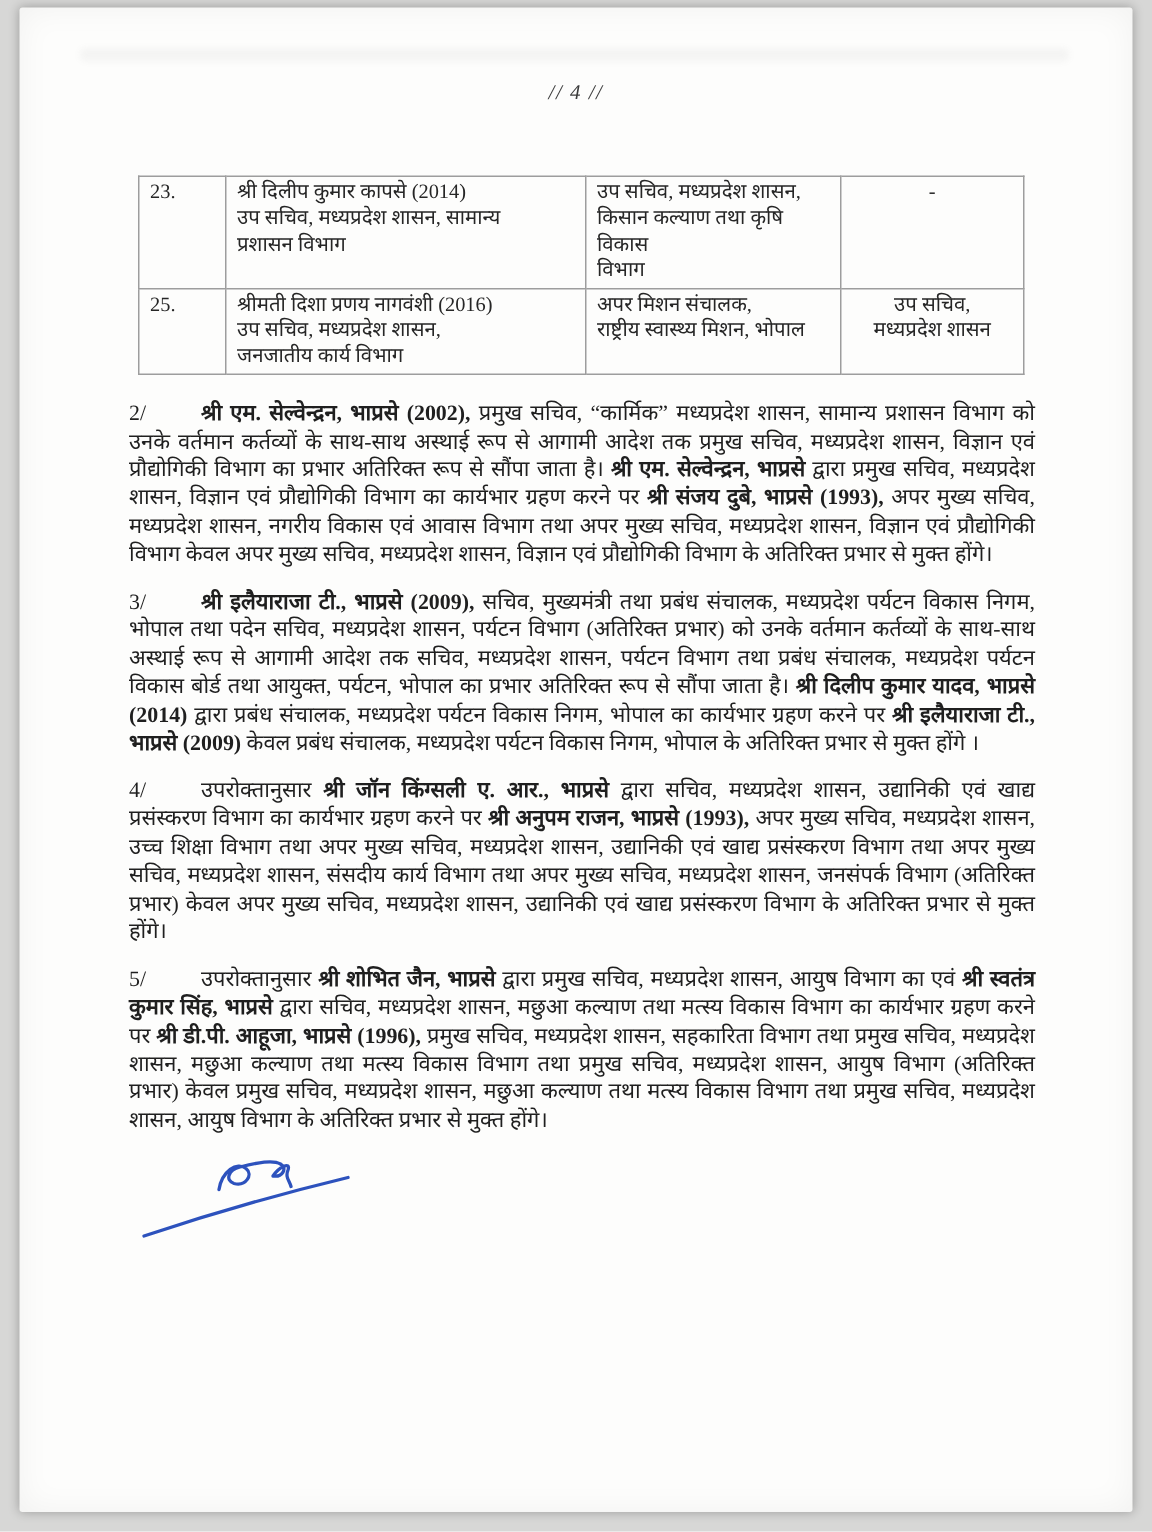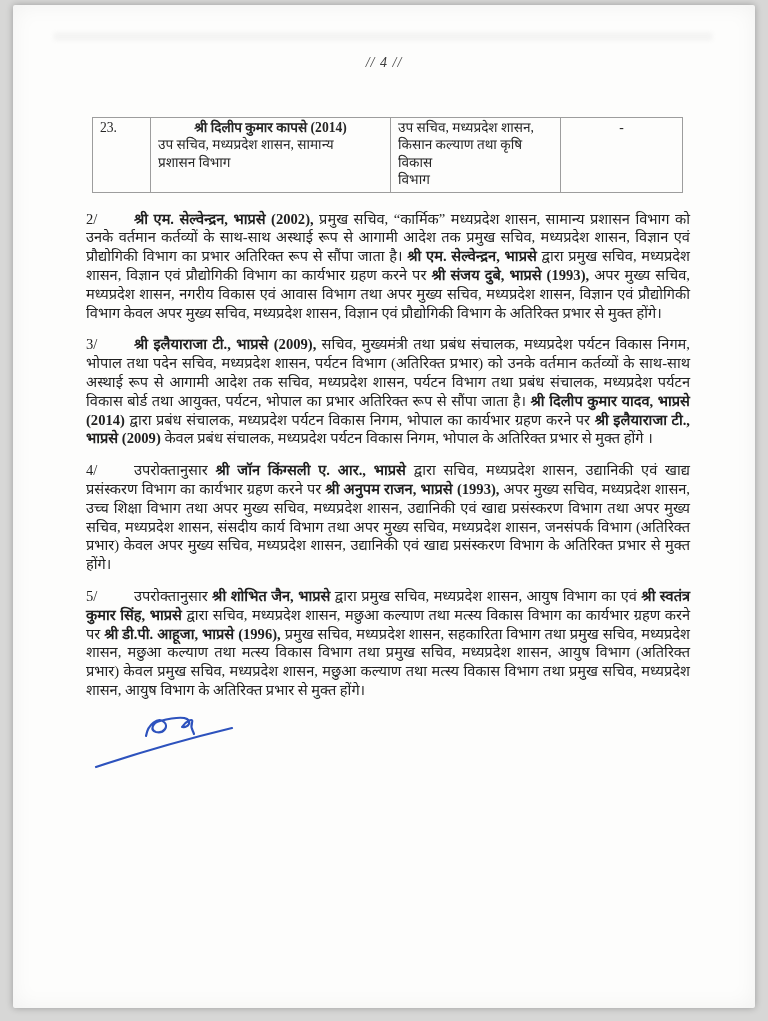--- a/index.html
+++ b/index.html
@@ -25,21 +25,21 @@
   .flow{position:absolute;top:112px;left:65px;width:614px;color:#232323;}
   table.off{
     border-collapse:collapse;table-layout:fixed;
     margin:0 0 17px 14px;width:590px;
     font-size:13.6px;line-height:17.4px;color:#262626;
   }
   table.off td{
     border:1px solid #9d9d9d;vertical-align:top;padding:1px 7px 3px 7px;
   }
   td.sn{padding-left:13px;margin-left:28px;}
-  .nm{font-weight:700;text-align:center;}
+  .nm{font-weight:400;}
   .pre{white-space:pre-line;}
   td.c3{padding-left:9px;}
   td.c4{text-align:center;}
   .paras{width:604px;margin-left:8px;font-size:14.6px;line-height:18.8px;color:#1f1f1f;}
   .paras p{margin:0 0 13px 0;text-align:justify;}
   .pnum{display:inline-block;width:48px;}
   .b{font-weight:700;}
   .sig{margin:-4px 0 0 12px;display:block;}
 </style>
 </head>
@@ -64,20 +64,32 @@
           <td class="c2">
             <div class="nm">श्री दिलीप कुमार कापसे (2014)</div>
             <div class="pre">उप सचिव, मध्यप्रदेश शासन, सामान्य
 प्रशासन विभाग</div>
           </td>
           <td class="c3 pre">उप सचिव, मध्यप्रदेश शासन,
 किसान कल्याण तथा कृषि विकास
 विभाग</td>
           <td class="c4 pre">-</td>
         </tr>
+        <tr>
+          <td class="sn">25.</td>
+          <td class="c2">
+            <div class="nm">श्रीमती दिशा प्रणय नागवंशी (2016)</div>
+            <div class="pre">उप सचिव, मध्यप्रदेश शासन,
+जनजातीय कार्य विभाग</div>
+          </td>
+          <td class="c3 pre">अपर मिशन संचालक,
+राष्ट्रीय स्वास्थ्य मिशन, भोपाल</td>
+          <td class="c4 pre">उप सचिव,
+मध्यप्रदेश शासन</td>
+        </tr>
       </tbody>
     </table>
 
     <div class="paras">
       <p><span class="pnum">2/</span><span class="b">श्री एम. सेल्वेन्द्रन, भाप्रसे (2002),</span><span> प्रमुख सचिव, “कार्मिक” मध्यप्रदेश शासन, सामान्य प्रशासन विभाग को उनके वर्तमान कर्तव्यों के साथ-साथ अस्थाई रूप से आगामी आदेश तक प्रमुख सचिव, मध्यप्रदेश शासन, विज्ञान एवं प्रौद्योगिकी विभाग का प्रभार अतिरिक्त रूप से सौंपा जाता है। </span><span class="b">श्री एम. सेल्वेन्द्रन, भाप्रसे</span><span> द्वारा प्रमुख सचिव, मध्यप्रदेश शासन, विज्ञान एवं प्रौद्योगिकी विभाग का कार्यभार ग्रहण करने पर </span><span class="b">श्री संजय दुबे, भाप्रसे (1993),</span><span> अपर मुख्य सचिव, मध्यप्रदेश शासन, नगरीय विकास एवं आवास विभाग तथा अपर मुख्य सचिव, मध्यप्रदेश शासन, विज्ञान एवं प्रौद्योगिकी विभाग केवल अपर मुख्य सचिव, मध्यप्रदेश शासन, विज्ञान एवं प्रौद्योगिकी विभाग के अतिरिक्त प्रभार से मुक्त होंगे।</span></p>
 
       <p><span class="pnum">3/</span><span class="b">श्री इलैयाराजा टी., भाप्रसे (2009),</span><span> सचिव, मुख्यमंत्री तथा प्रबंध संचालक, मध्यप्रदेश पर्यटन विकास निगम, भोपाल तथा पदेन सचिव, मध्यप्रदेश शासन, पर्यटन विभाग (अतिरिक्त प्रभार) को उनके वर्तमान कर्तव्यों के साथ-साथ अस्थाई रूप से आगामी आदेश तक सचिव, मध्यप्रदेश शासन, पर्यटन विभाग तथा प्रबंध संचालक, मध्यप्रदेश पर्यटन विकास बोर्ड तथा आयुक्त, पर्यटन, भोपाल का प्रभार अतिरिक्त रूप से सौंपा जाता है। </span><span class="b">श्री दिलीप कुमार यादव, भाप्रसे (2014)</span><span> द्वारा प्रबंध संचालक, मध्यप्रदेश पर्यटन विकास निगम, भोपाल का कार्यभार ग्रहण करने पर </span><span class="b">श्री इलैयाराजा टी., भाप्रसे (2009)</span><span> केवल प्रबंध संचालक, मध्यप्रदेश पर्यटन विकास निगम, भोपाल के अतिरिक्त प्रभार से मुक्त होंगे ।</span></p>
 
       <p><span class="pnum">4/</span><span>उपरोक्तानुसार </span><span class="b">श्री जॉन किंग्सली ए. आर., भाप्रसे</span><span> द्वारा सचिव, मध्यप्रदेश शासन, उद्यानिकी एवं खाद्य प्रसंस्करण विभाग का कार्यभार ग्रहण करने पर </span><span class="b">श्री अनुपम राजन, भाप्रसे (1993),</span><span> अपर मुख्य सचिव, मध्यप्रदेश शासन, उच्च शिक्षा विभाग तथा अपर मुख्य सचिव, मध्यप्रदेश शासन, उद्यानिकी एवं खाद्य प्रसंस्करण विभाग तथा अपर मुख्य सचिव, मध्यप्रदेश शासन, संसदीय कार्य विभाग तथा अपर मुख्य सचिव, मध्यप्रदेश शासन, जनसंपर्क विभाग (अतिरिक्त प्रभार) केवल अपर मुख्य सचिव, मध्यप्रदेश शासन, उद्यानिकी एवं खाद्य प्रसंस्करण विभाग के अतिरिक्त प्रभार से मुक्त होंगे।</span></p>
 

